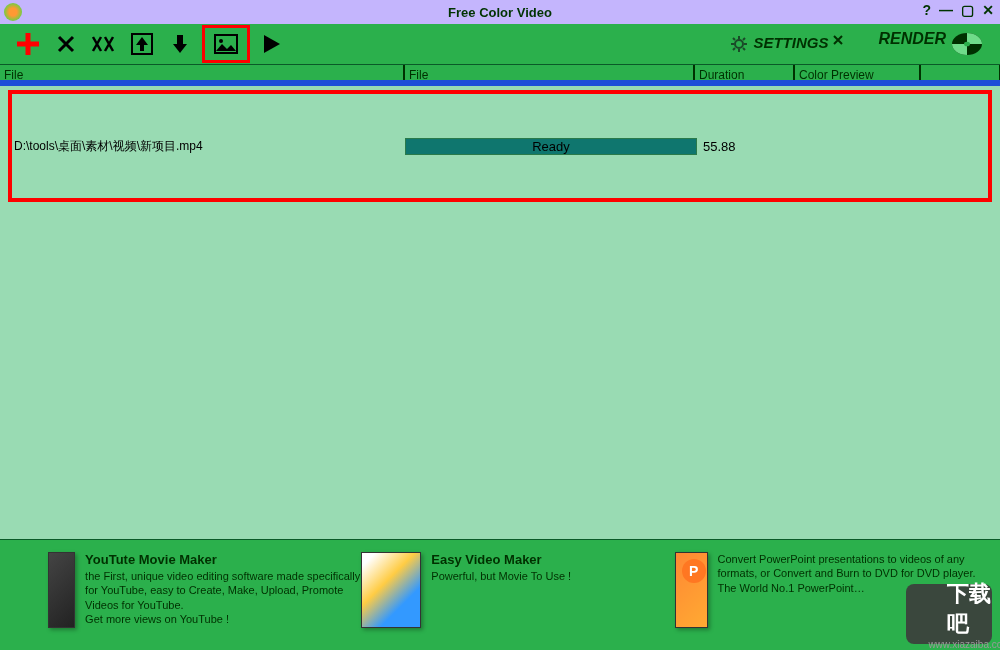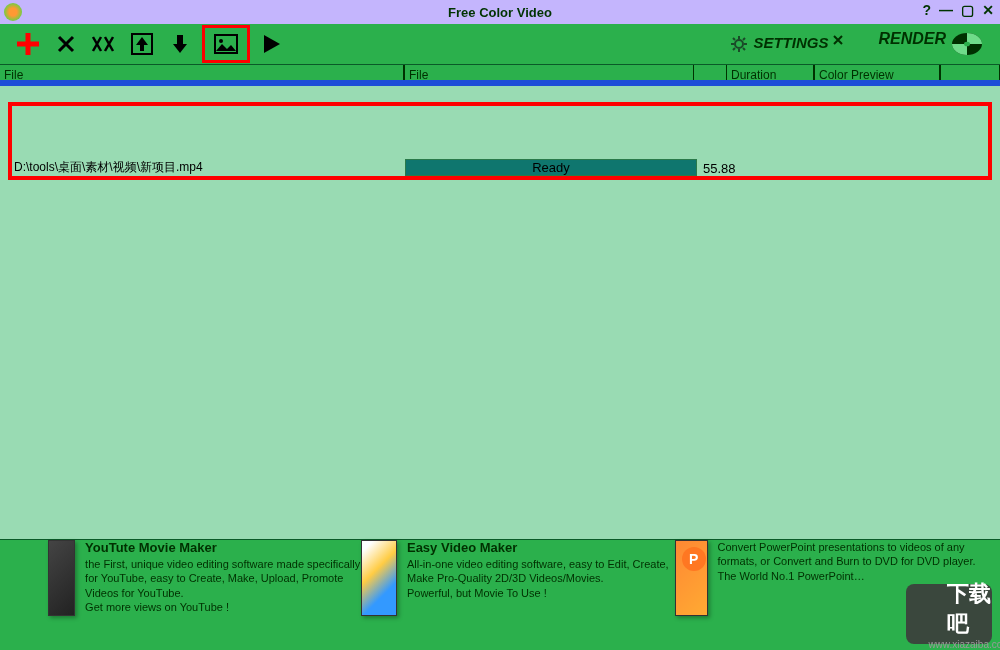--- a/index.html
+++ b/index.html
@@ -83,36 +83,36 @@
   font-size: 12px;
 }
 .th {
   border-left: 1px solid #003300;
   border-right: 1px solid #003300;
   padding: 3px 4px 0 4px;
   color: #003000;
 }
 .th-file { width: 404px; border-left: none; }
 .th-state { width: 290px; }
-.th-duration { width: 88px; margin-left: 32px; }
+.th-duration { width: 100px; }
 .th-preview { width: 126px; }
 .th-last { flex: 1; }
 .table-area {
   background: #99dbb3;
   height: 454px;
   border-bottom: 1px solid #0a5a28;
   position: relative;
 }
 .row-highlight {
   border: 4px solid #ff0000;
   position: absolute;
-  top: 16px; left: 8px; right: 8px;
-  height: 78px;
-  display: flex;
-  align-items: flex-end;
+  top: 4px; left: 8px; right: 8px;
+  height: 112px;
+  display: flex;
+  align-items: center;
 }
 .row-file {
   width: 393px;
   display: flex; align-items: center;
   padding-left: 2px;
   font-size: 12px;
   color: #000;
 }
 .row-state {
   width: 292px;
@@ -125,21 +125,21 @@
   width: 76px;
   display: flex; align-items: center;
   padding-left: 6px;
   font-size: 13px;
 }
 .row-preview { flex: 1; }
 .promo {
   height: 110px;
   background: #2bb04c;
   display: flex;
-  padding: 0 12px 0 48px;
+  padding: 12px 12px 0 48px;
 }
 .promo-item {
   display: flex;
   gap: 10px;
   width: 320px;
 }
 .promo-thumb {
   width: 60px; height: 76px;
   background: linear-gradient(135deg, #444 0%, #222 100%);
   box-shadow: 2px 2px 4px rgba(0,0,0,0.3);
@@ -279,21 +279,20 @@
     <div class="promo-text">
       <div class="promo-title">YouTute Movie Maker</div>
       <div class="promo-desc">the First, unique video editing software made specifically for YouTube, easy to Create, Make, Upload, Promote Videos for YouTube.</div>
       <div class="promo-desc">Get more views on YouTube !</div>
     </div>
   </div>
   <div class="promo-item">
     <div class="promo-thumb evm"></div>
     <div class="promo-text">
       <div class="promo-title">Easy Video Maker</div>
-      <div class="promo-desc">All-in-one video editing software, easy to Edit, Create, Make Pro-Quality 2D/3D Videos/Movies.</div>
       <div class="promo-desc">Powerful, but Movie To Use !</div>
     </div>
   </div>
   <div class="promo-item">
     <div class="promo-thumb ppt"></div>
     <div class="promo-text">
       <div class="promo-desc">Convert PowerPoint presentations to videos of any formats, or Convert and Burn to DVD for DVD player.</div>
       <div class="promo-desc">The World No.1 PowerPoint…</div>
     </div>
   </div>

